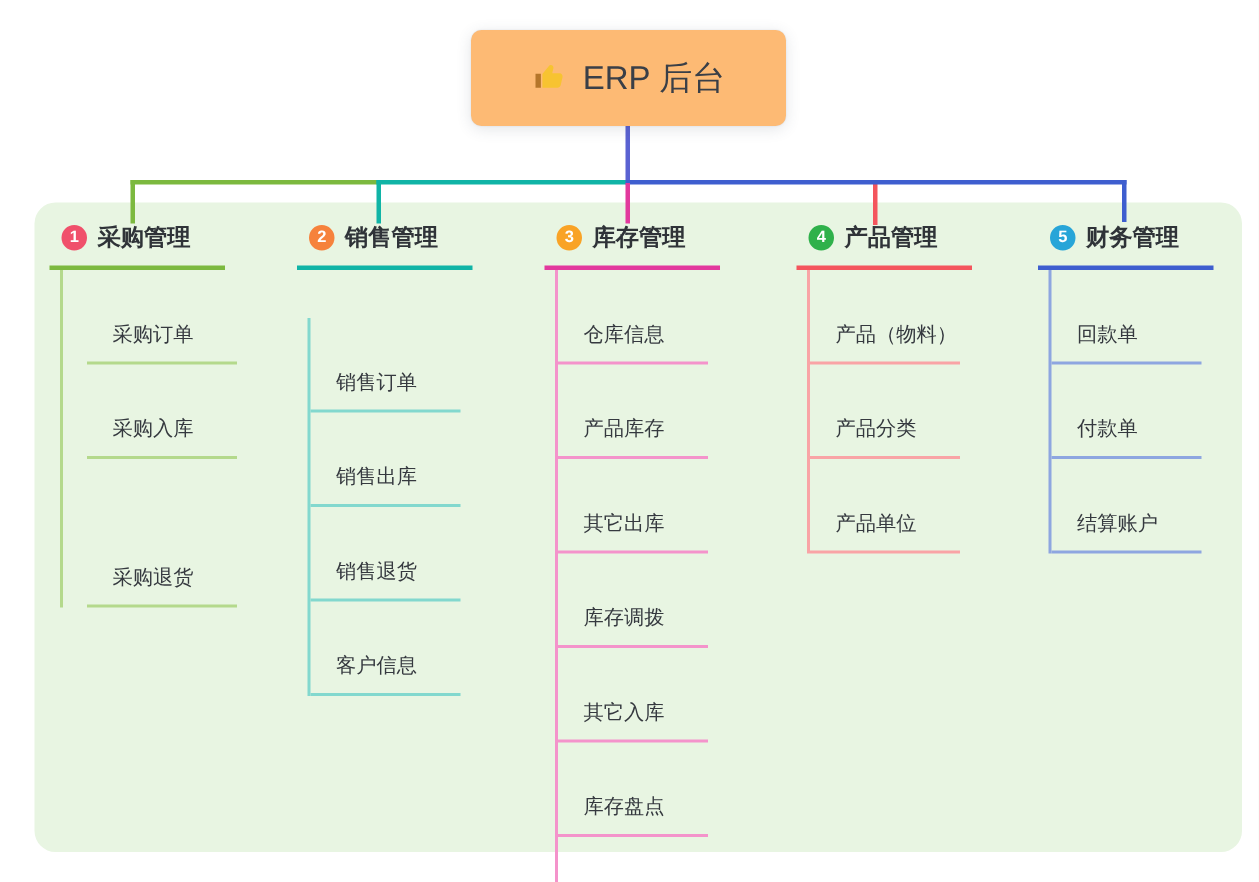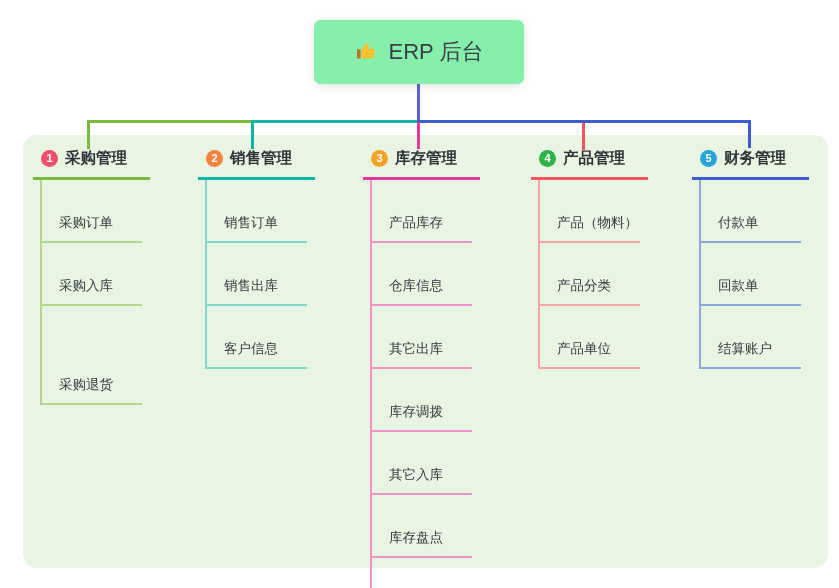--- a/index.html
+++ b/index.html
@@ -8,21 +8,21 @@
     font-family:"Liberation Sans","DejaVu Sans",sans-serif;color:#333;
   }
   
   #panel{
     position:absolute;left:23px;top:135px;width:805px;height:433px;
     background:#e8f5e2;border-radius:14px;
   }
   
   #root-node{
     position:absolute;left:314px;top:20px;width:210px;height:64px;
-    background:#86efac;border-radius:7px;
+    background:#fdba74;border-radius:7px;
     box-shadow:0 2px 10px rgba(60,70,90,.14), 0 0 1px rgba(60,70,90,.18);
     display:flex;align-items:center;justify-content:center;gap:10px;
     font-size:22px;font-weight:500;color:#3a3f47;z-index:5;
   }
   #root-node svg{display:block;}
   
   .hline,.vline{position:absolute;z-index:1;}
   .hline{height:3px;}
   .vline{width:3px;}
   
@@ -74,62 +74,65 @@
       </svg>
     </span>
     <span>ERP 后台</span>
   </div>
 
   <div class="branch" style="left:33px">
     <div class="branch-title" style="border-bottom-color: rgb(124, 185, 63);">
       <span class="badge" style="background-color: rgb(240, 80, 107);">1</span>
       <span>采购管理</span>
     </div>
-    <div class="children" style="border-left-color: rgb(180, 217, 140);">
+    <div class="children" style="border-left-color: rgb(180, 217, 140); padding-left: 16px;">
       <div class="child" style="border-bottom-color: rgb(180, 217, 140);">
         <span>采购订单</span>
         </div>
       <div class="child" style="border-bottom-color: rgb(180, 217, 140);">
         <span>采购入库</span>
         </div>
       <div class="child" style="border-bottom-color: rgb(180, 217, 140); margin-top: 36px;">
         <span>采购退货</span>
         </div>
     </div>
   </div>
 
   <div class="branch" style="left:198px">
     <div class="branch-title" style="border-bottom-color: rgb(16, 180, 166);">
       <span class="badge" style="background-color: rgb(246, 130, 60);">2</span>
       <span>销售管理</span>
     </div>
-    <div class="children" style="border-left-color: rgb(130, 216, 206);">
+    <div class="children" style="border-left-color: rgb(130, 216, 206); margin-top: 32px;">
       <div class="child" style="border-bottom-color: rgb(130, 216, 206);">
         <span>销售订单</span>
         </div>
       <div class="child" style="border-bottom-color: rgb(130, 216, 206);">
         <span>销售出库</span>
+        </div>
+      <div class="child" style="border-bottom-color: rgb(130, 216, 206);">
+        <span>销售退货</span>
         </div>
       <div class="child" style="border-bottom-color: rgb(130, 216, 206);">
         <span>客户信息</span>
         </div>
     </div>
   </div>
 
   <div class="branch" style="left:363px">
     <div class="branch-title" style="border-bottom-color: rgb(226, 57, 157);">
       <span class="badge" style="background-color: rgb(249, 163, 38);">3</span>
       <span>库存管理</span>
     </div>
     <div class="children" style="border-left-color: rgb(244, 147, 203);">
       <div class="child" style="border-bottom-color: rgb(244, 147, 203);">
-        <span>产品库存</span>
+        <span>仓库信息</span>
         </div>
       <div class="child" style="border-bottom-color: rgb(244, 147, 203);">
-        <span>仓库信息</span>
+        <span>产品库存</span>
         </div>
       <div class="child" style="border-bottom-color: rgb(244, 147, 203);">
         <span>其它出库</span>
         </div>
       <div class="child" style="border-bottom-color: rgb(244, 147, 203);">
         <span>库存调拨</span>
         </div>
       <div class="child" style="border-bottom-color: rgb(244, 147, 203);">
         <span>其它入库</span>
         </div>
@@ -159,24 +162,24 @@
     </div>
   </div>
 
   <div class="branch" style="left:692px">
     <div class="branch-title" style="border-bottom-color: rgb(62, 94, 207);">
       <span class="badge" style="background-color: rgb(39, 165, 216);">5</span>
       <span>财务管理</span>
     </div>
     <div class="children" style="border-left-color: rgb(142, 166, 224);">
       <div class="child" style="border-bottom-color: rgb(142, 166, 224);">
-        <span>付款单</span>
+        <span>回款单</span>
         </div>
       <div class="child" style="border-bottom-color: rgb(142, 166, 224);">
-        <span>回款单</span>
+        <span>付款单</span>
         </div>
       <div class="child" style="border-bottom-color: rgb(142, 166, 224);">
         <span>结算账户</span>
         </div>
     </div>
   </div>
 
 </div>
 
 </body></html>

